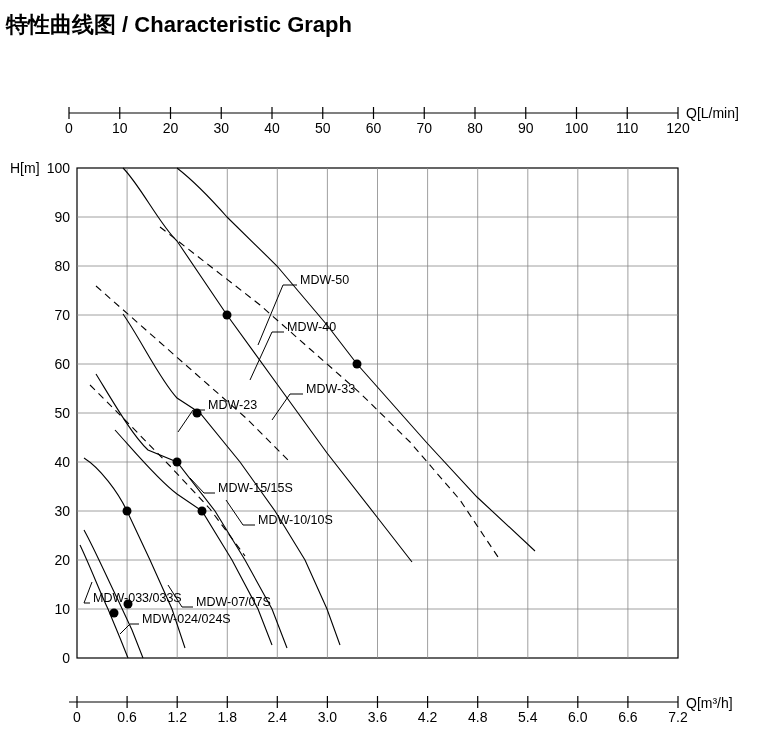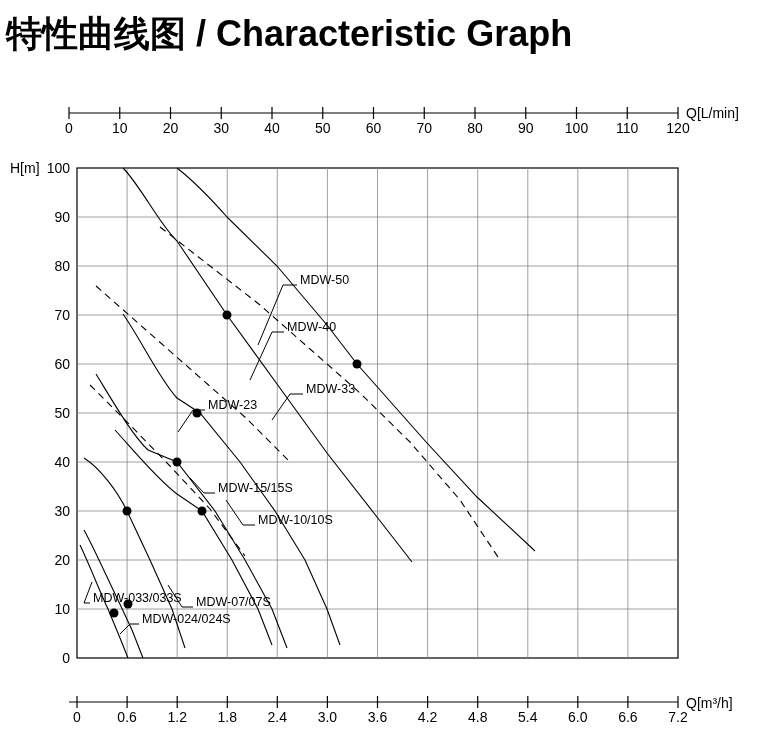--- a/index.html
+++ b/index.html
@@ -7,21 +7,21 @@
     width:767px;height:733px;
     background:#ffffff;
     font-family:"Liberation Sans", sans-serif;
     color:#000;
     position:relative;
     overflow:hidden;
   }
   #title{
     position:absolute;
     left:6px; top:10px;
-    font-size:36px;
+    font-size:22px;
     font-weight:bold;
     letter-spacing:0px;
     white-space:nowrap;
   }
   #chart-area{
     position:absolute;
     left:0; top:0; width:767px; height:733px;
   }
   svg{display:block;}
   .axis-label{font-size:14px;font-family:"Liberation Sans",sans-serif;}

